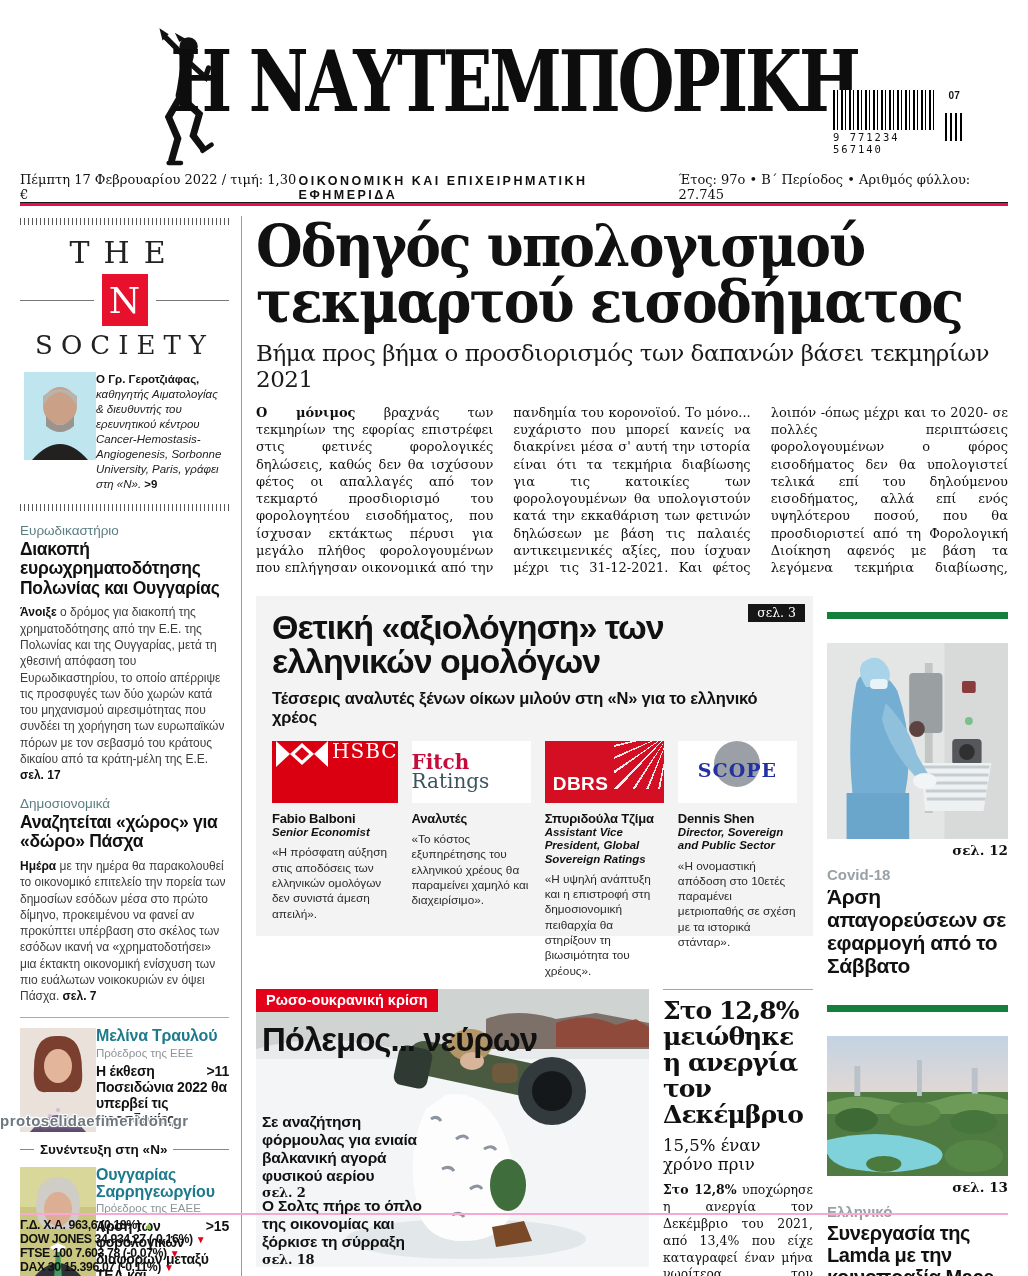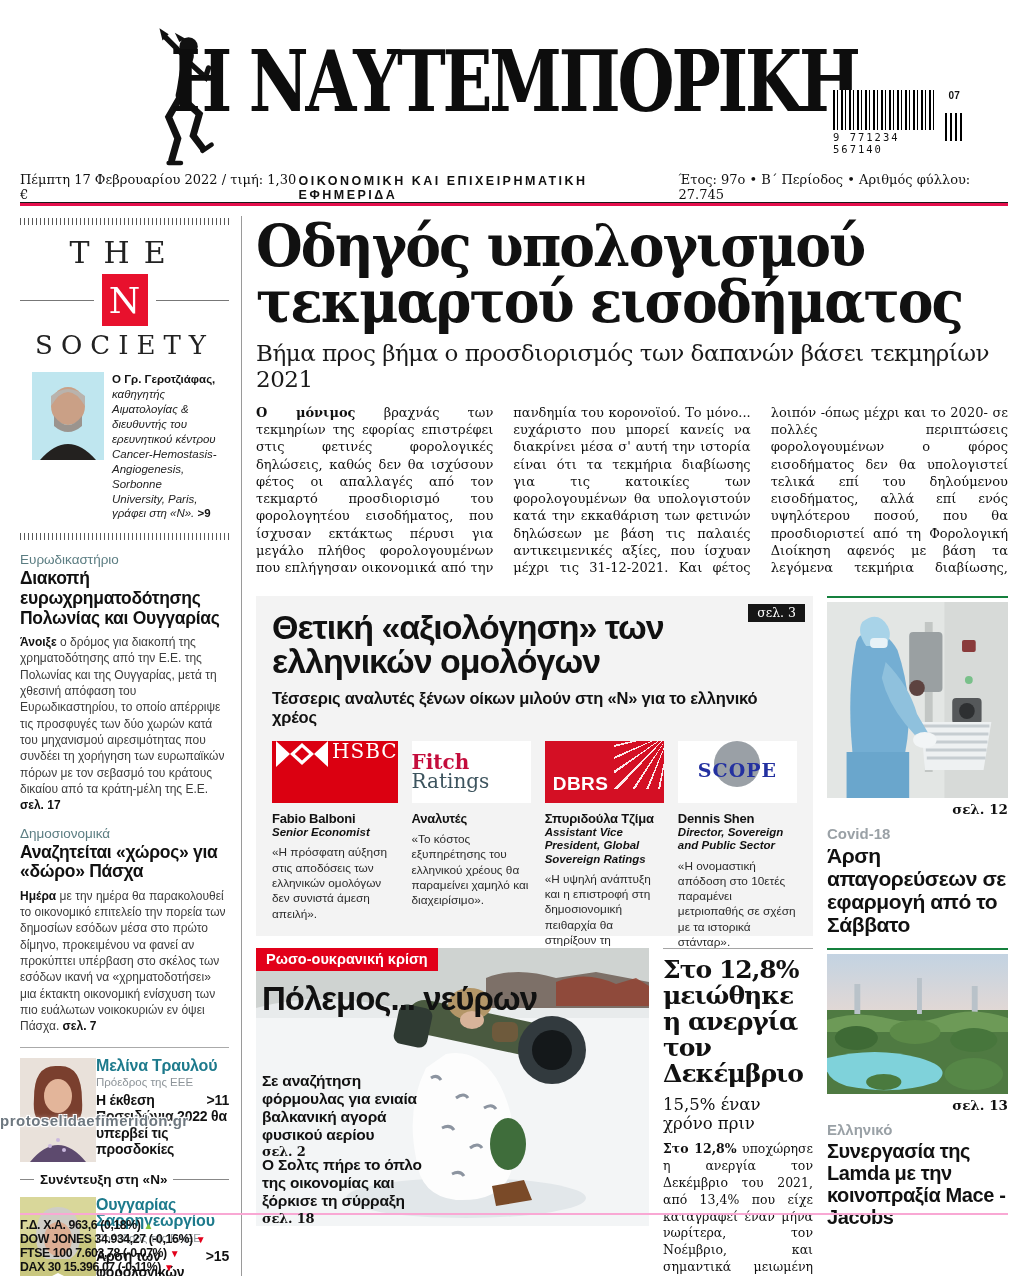--- a/index.html
+++ b/index.html
@@ -38,21 +38,21 @@
   
   .hatch { height:7px; margin:2px 0 10px;
     background:repeating-linear-gradient(90deg,#555 0 1px,transparent 1px 4px); }
   .nsociety { text-align:center; font-family:"DejaVu Serif", serif; margin-bottom:12px; }
   .nsociety .the { font-size:30px; letter-spacing:14px; color:#222; }
   .ns-mid { display:flex; align-items:center; gap:8px; margin:4px 0; }
   .ns-mid .line { flex:1; border-top:1px solid #777; }
   .nbox { width:46px; height:52px; background:#e8112d; color:#fff; display:flex;
     align-items:center; justify-content:center; font-size:36px; font-family:"DejaVu Serif", serif; }
   .nsociety .soc { font-size:26px; letter-spacing:8px; color:#222; }
-  .author { display:flex; gap:8px; margin:10px 12px 12px; }
+  .author { display:flex; margin:10px 4px 12px; }
   .author .ph { width:72px; height:88px; flex:none; }
   .author .atxt { font-size:11.5px; line-height:1.3; }
   .author .atxt .lead { font-weight:bold; }
   .author .atxt .it { font-style:italic; color:#222; }
   .author .pref { font-weight:bold; }
   .sb-art { margin:12px 0; }
   .sb-kicker { color:#5b7d82; font-size:13.5px; margin-bottom:2px; }
   .sb-head { font-size:17.5px; font-weight:bold; line-height:1.12; letter-spacing:-0.3px; margin-bottom:6px; }
   .sb-body { font-size:12px; line-height:1.36; color:#3c3c3c; }
   .sb-body .lead { font-weight:bold; color:#111; }
@@ -100,21 +100,21 @@
   .lb-dbrs .dbrs-txt { position:absolute; left:8px; bottom:8px; color:#fff; font-weight:bold;
     font-size:19px; letter-spacing:0.5px; }
   .lb-scope { background:#fff; position:relative; }
   .lb-scope .circle { width:46px; height:46px; border-radius:50%; background:#9aa0a6; }
   .lb-scope .scope-txt { position:absolute; left:0; right:0; text-align:center; top:18px;
     color:#2431a0; font-family:"DejaVu Serif", serif; font-weight:bold; font-size:19px; letter-spacing:1px; }
   .an-name { font-weight:bold; font-size:13px; letter-spacing:-0.2px; }
   .an-role { font-weight:bold; font-style:italic; font-size:11.5px; line-height:1.15; margin-bottom:6px; }
   .an-quote { font-size:11.8px; line-height:1.3; color:#2b2b2b; }
 
-  .col-right { border-top:2px solid #15803d; padding-top:4px; }
+  .col-right { border-top:7px solid #15803d; padding-top:24px;margin-top:16px; }
   .photo { width:100%; position:relative; overflow:hidden; }
   .pcaption { text-align:right; font-family:"DejaVu Serif", serif; font-weight:bold; font-size:13.5px; margin:3px 0 8px; }
   .rc-kicker { color:#9aa1a6; font-weight:bold; font-size:15px; margin-bottom:2px; }
   .rc-head { font-weight:bold; font-size:21px; line-height:1.1; letter-spacing:-0.4px; }
 
   
   .main-bot { display:grid; grid-template-columns:393px 150px 1fr; column-gap:14px; margin-top:12px; }
   .ukr { position:relative; height:278px; overflow:hidden; }
   .ukr-badge { position:absolute; left:0; top:0; background:#e2001a; color:#fff; font-weight:bold;
     font-size:14.5px; padding:3px 10px 4px; z-index:3; }

